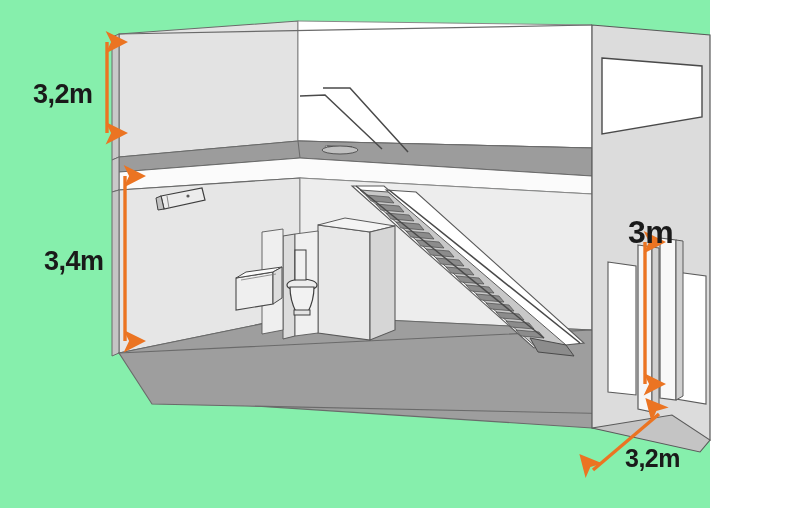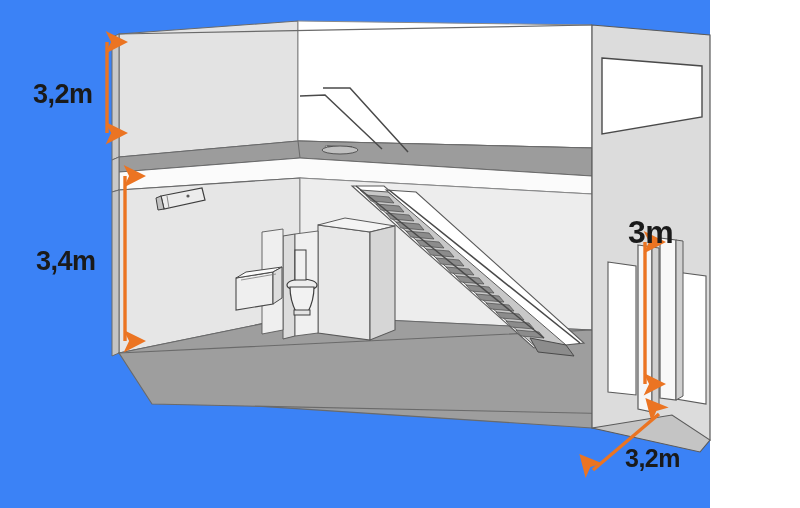--- a/index.html
+++ b/index.html
@@ -12,21 +12,21 @@
     width: 800px;
     height: 508px;
     font-family: "Liberation Sans", sans-serif;
     overflow: hidden;
     position: relative;
   }
   #diagram-root {
     position: relative;
     width: 710px;
     height: 508px;
-    background: #3b82f6;
+    background: #86efac;
   }
   #scene {
     position: absolute;
     left: 0;
     top: 0;
     width: 800px;
     height: 508px;
   }
   .dim-label {
     position: absolute;
@@ -36,21 +36,21 @@
     white-space: nowrap;
     letter-spacing: -0.5px;
     line-height: 1;
   }
   #label-upper-height {
     left: 33px;
     top: 81px;
     font-size: 27px;
   }
   #label-lower-height {
-    left: 36px;
+    left: 44px;
     top: 248px;
     font-size: 27px;
   }
   #label-right-height {
     left: 628px;
     top: 216px;
     font-size: 32px;
   }
   #label-depth {
     left: 625px;

